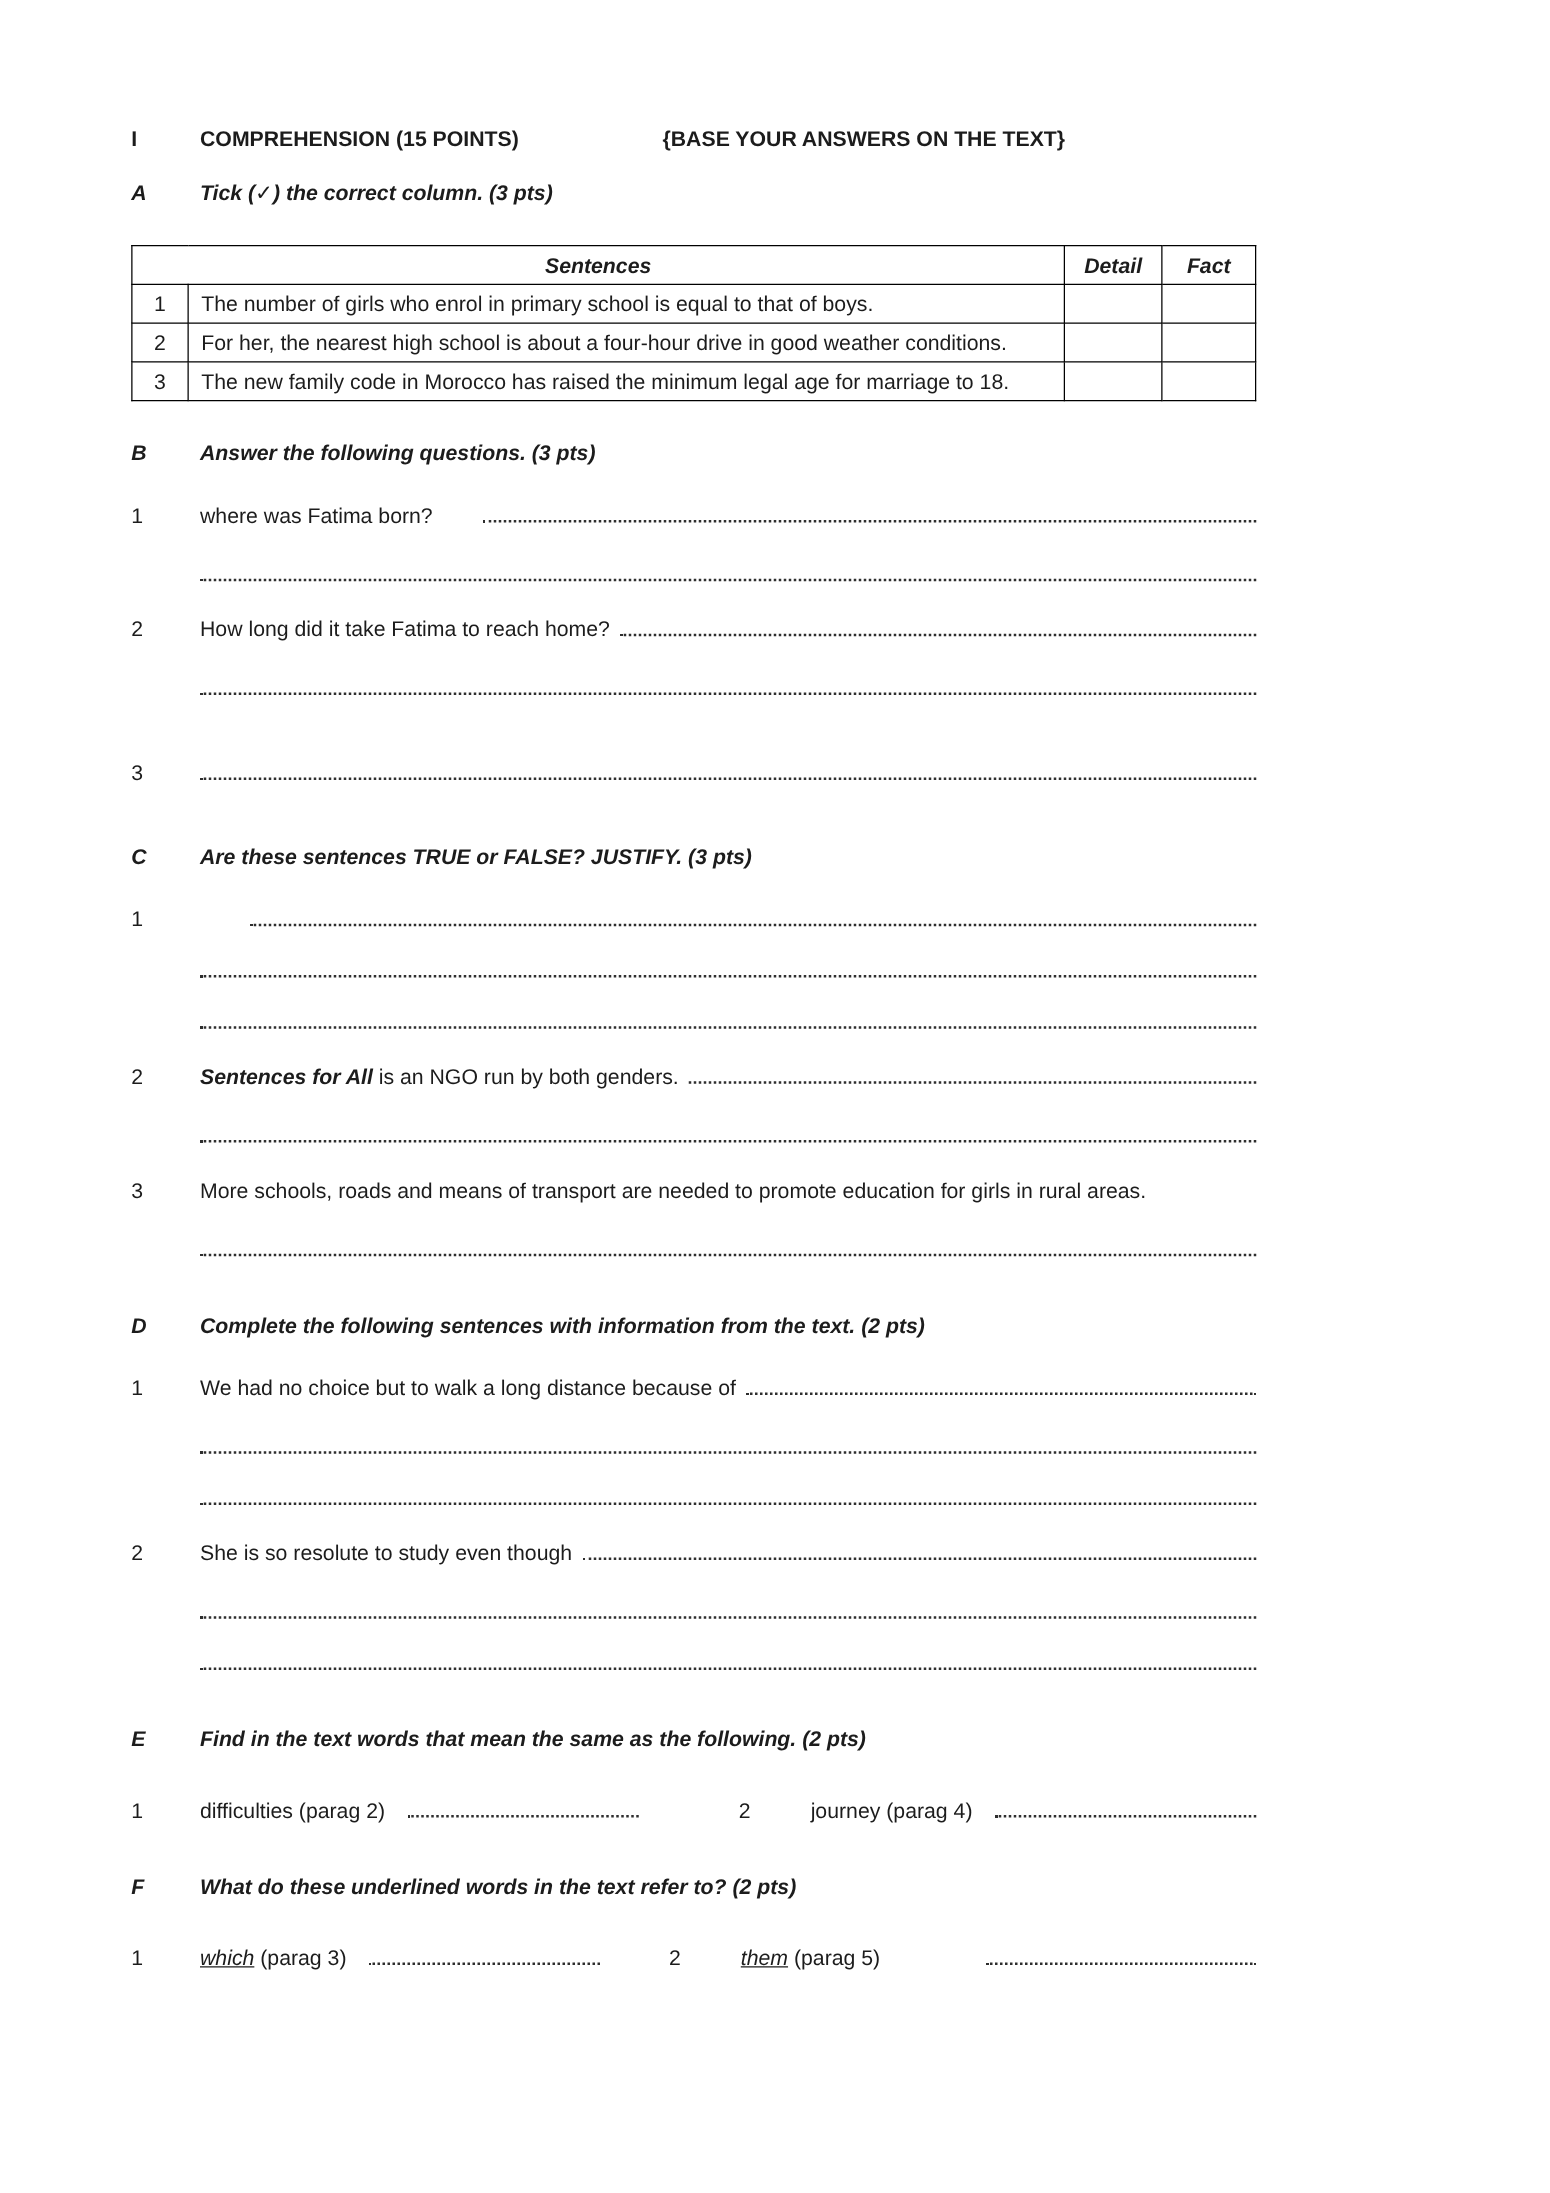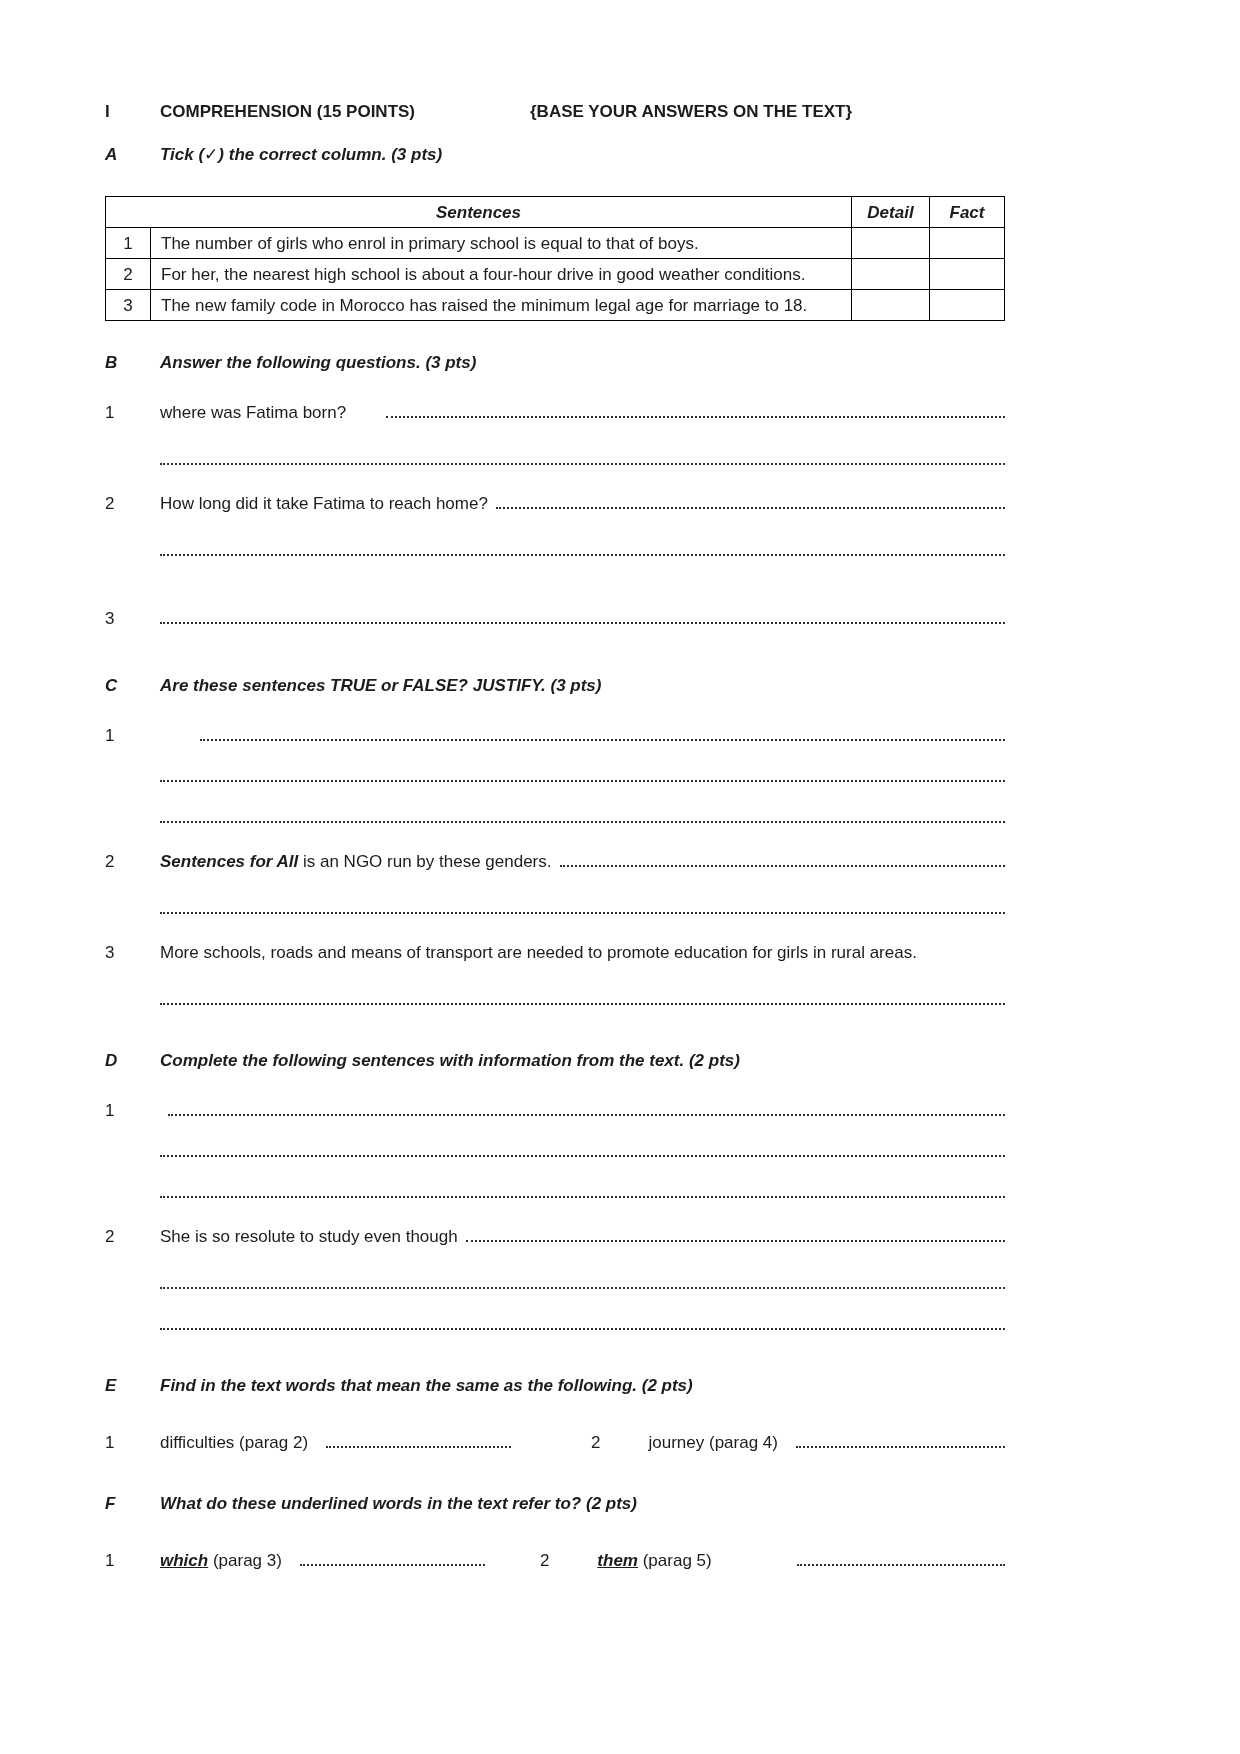--- a/index.html
+++ b/index.html
@@ -24,21 +24,21 @@
     grid-template-columns: 55px 1fr;
     align-items: baseline;
   }
   .hdr-row {
     display: grid;
     grid-template-columns: 55px 370px 1fr;
     align-items: baseline;
   }
   .b  { font-weight: bold; }
   .bi { font-weight: bold; font-style: italic; }
-  .biu { font-weight: bold; font-style: italic; text-decoration: underline; }
+  .biu { font-weight: normal; font-style: italic; text-decoration: underline; }
   .section-heading { margin-top: 44px; }
   .question { margin-top: 27px; }
   .qline { display: flex; align-items: baseline; }
   .qtext { flex: none; white-space: nowrap; text-align: right; }
   .dots {
     flex: 1 1 auto;
     height: 0;
     border-bottom: 2px dotted #2e2e2e;
     margin-left: 8px;
     min-width: 30px;
@@ -177,21 +177,21 @@
       </div>
       <div class="dotline"></div>
       <div class="dotline"></div>
     </div>
   </div>
 
   <div class="row question">
     <div>2</div>
     <div>
       <div class="qline">
-        <span class="qtext"><span class="bi">Sentences for All</span><span> is an NGO run by these genders.</span></span>
+        <span class="qtext"><span class="bi">Sentences for All</span><span> is an NGO run by both genders.</span></span>
         <span class="dots"></span>
       </div>
       <div class="dotline"></div>
     </div>
   </div>
 
   <div class="row question">
     <div>3</div>
     <div>
       <div class="qline">
@@ -203,20 +203,21 @@
 
   <div class="row section-heading">
     <div class="bi">D</div>
     <div class="bi">Complete the following sentences with information from the text. (2 pts)</div>
   </div>
 
   <div class="row question">
     <div>1</div>
     <div>
       <div class="qline">
+        <span class="qtext">We had no choice but to walk a long distance because of</span>
         <span class="dots"></span>
       </div>
       <div class="dotline"></div>
       <div class="dotline"></div>
     </div>
   </div>
 
   <div class="row question">
     <div>2</div>
     <div>

